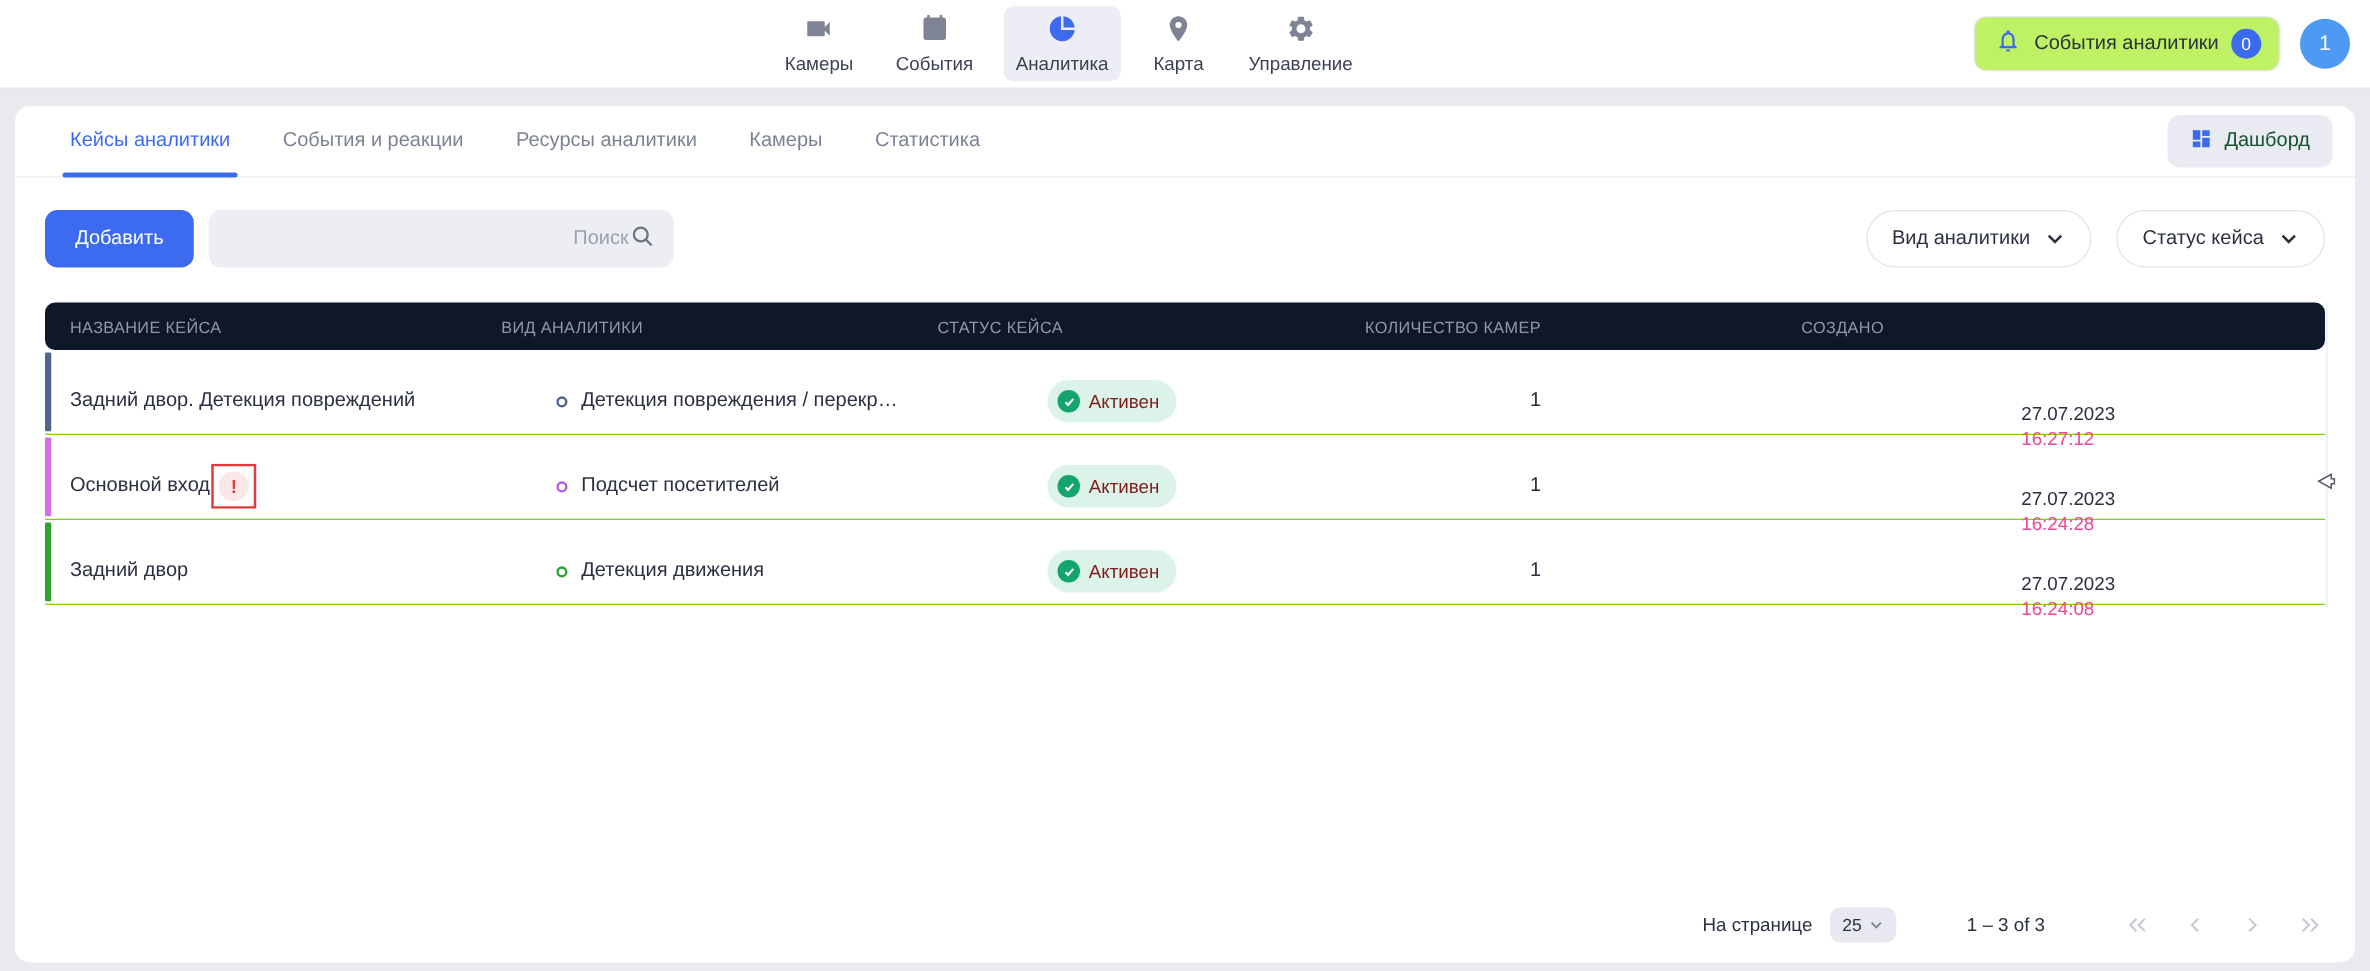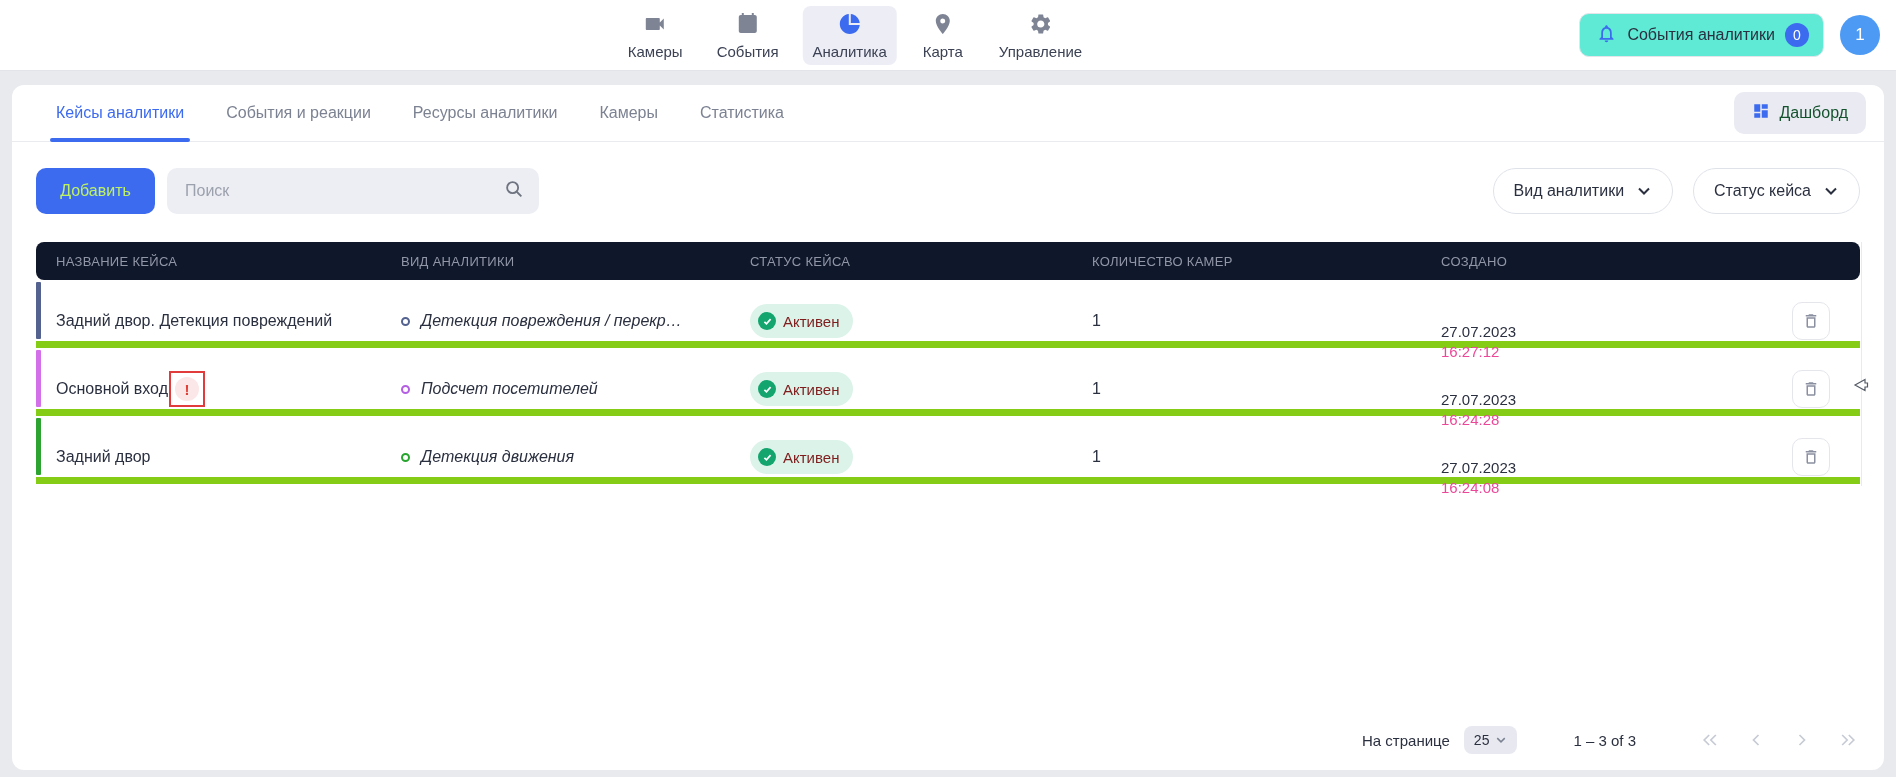--- a/index.html
+++ b/index.html
@@ -25,21 +25,21 @@
     display:flex; flex-direction:column; align-items:center; justify-content:center;
     gap:3px; padding:6px 10px 5px; border-radius:8px; cursor:pointer; min-width:64px;
   }
   .nav-item.active { background:#EDEDF6; }
   .nav-item .nav-label { font-size:15px; color:#3C4254; }
   .nav-item svg { width:24px; height:24px; fill:#7E8494; }
   .nav-item.active svg { fill:#3D6BEF; }
   .topbar-right { margin-left:auto; display:flex; align-items:center; gap:16px; }
   .events-btn {
     display:flex; align-items:center; gap:10px; height:44px; padding:0 14px 0 16px;
-    border:1px solid #E3E5EB; border-radius:10px; background:#5eead4; cursor:pointer;
+    border:1px solid #E3E5EB; border-radius:10px; background:#bef264; cursor:pointer;
     font-size:16px; color:#2B3040;
   }
   .events-btn svg { width:21px; height:21px; fill:#3D6BEF; }
   .events-badge {
     min-width:24px; height:24px; border-radius:12px; background:#3D6BEF;
     color:#fff; font-size:14px; display:flex; align-items:center; justify-content:center;
     padding:0 7px;
   }
   .avatar {
     width:40px; height:40px; border-radius:50%; background:#4D9AF5; color:#fff;
@@ -66,61 +66,61 @@
   }
   .dashboard-btn {
     margin-left:auto; height:42px; padding:0 18px; background:#E9EAF2; border:none;
     border-radius:10px; display:flex; align-items:center; gap:10px; font-size:16px;
     color:#14532d; cursor:pointer; font-family:inherit;
   }
   .dashboard-btn svg { width:18px; height:18px; fill:#3D6BEF; }
   
   .toolbar { display:flex; align-items:center; padding:26px 24px 0 24px; flex:0 0 auto; }
   .add-btn {
-    width:119px; height:46px; background:#3D6BEF; color:#bef264; border:none;
+    width:119px; height:46px; background:#3D6BEF; color:#ffffff; border:none;
     border-radius:10px; font-size:16px; cursor:pointer; font-family:inherit;
   }
   .search-box {
     margin-left:12px; width:372px; height:46px; background:#EDEEF3; border-radius:10px;
     display:flex; align-items:center; padding:0 14px 0 18px;
   }
   .search-box input {
     flex:1; border:none; background:transparent; outline:none; font-size:16px;
-    color:#2B3040; font-family:inherit;
+    color:#2B3040; font-family:inherit;text-align:right;
   }
   .search-box input::placeholder { color:#9CA1AE; }
   .search-box svg { width:22px; height:22px; stroke:#6E7480; fill:none; stroke-width:2; }
   .filters { margin-left:auto; display:flex; gap:20px; }
   .filter-pill {
     height:46px; border:1px solid #DFE2E8; border-radius:23px; background:#fff;
     padding:0 20px; display:flex; align-items:center; gap:12px; font-size:16px;
     color:#2B3040; cursor:pointer; font-family:inherit;
   }
   .chev-down { width:16px; height:16px; stroke:#2B3040; fill:none; stroke-width:2; }
   
   .table-area { margin:28px 24px 0 24px; flex:1 1 auto; position:relative; }
   .tgrid { display:grid; grid-template-columns:365px 349px 342px 349px 300px 1fr; align-items:center; }
   .thead {
     background:#0f172a; border-radius:8px; height:38px;
     color:#9197A7; font-size:13px; letter-spacing:.3px;
   }
   .thead .cell:first-child { padding-left:20px; }
-  .trow { height:68px; border-bottom:7px solid #84cc16; position:relative; }
+  .trow { height:68px; border-bottom:1px solid #84cc16; position:relative;gap:44px; }
   .row-bar { position:absolute; left:0; top:2px; bottom:2px; width:5px; border-radius:1px; }
   .name-cell { padding-left:20px; font-size:16px; display:flex; align-items:center; white-space:nowrap; overflow:hidden; }
   .warn-annotation {
     width:36px; height:36px; border:2px solid #E23B3B; display:inline-flex;
     align-items:center; justify-content:center; margin-left:1px; flex:0 0 auto;
     background:transparent;
   }
   .warn-icon {
     width:24px; height:24px; border-radius:50%; background:#FBE7E7; color:#E04038;
     font-weight:bold; font-size:15px; display:flex; align-items:center; justify-content:center;
   }
-  .type-cell { display:flex; align-items:center; gap:11px; font-size:16px; white-space:nowrap; overflow:hidden;font-style:italic; }
+  .type-cell { display:flex; align-items:center; gap:11px; font-size:16px; white-space:nowrap; overflow:hidden; }
   .type-dot { width:9px; height:9px; border-radius:50%; border:2px solid #888; flex:0 0 auto; }
   .status-badge {
     display:inline-flex; align-items:center; gap:7px; height:34px; padding:0 14px 0 8px;
     background:#DBF3E8; color:#7f1d1d; border-radius:17px; font-size:15px; width:max-content;
   }
   .check-circle {
     width:18px; height:18px; border-radius:50%; background:#14A56F;
     display:flex; align-items:center; justify-content:center;
   }
   .check-circle svg { width:11px; height:11px; stroke:#fff; fill:none; stroke-width:2.4; }

